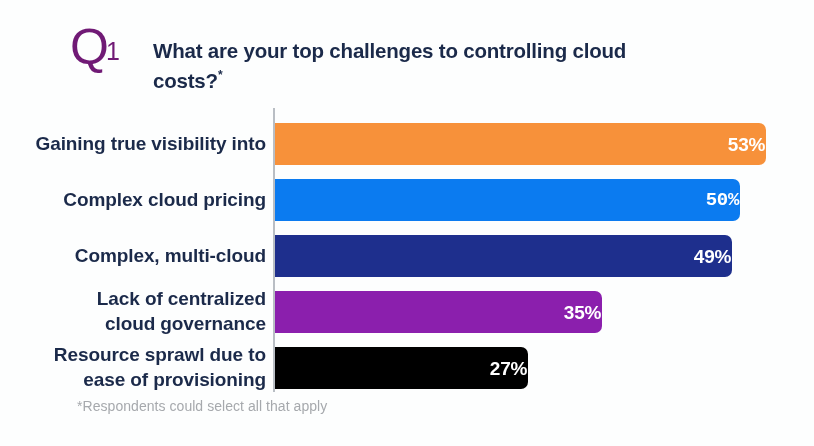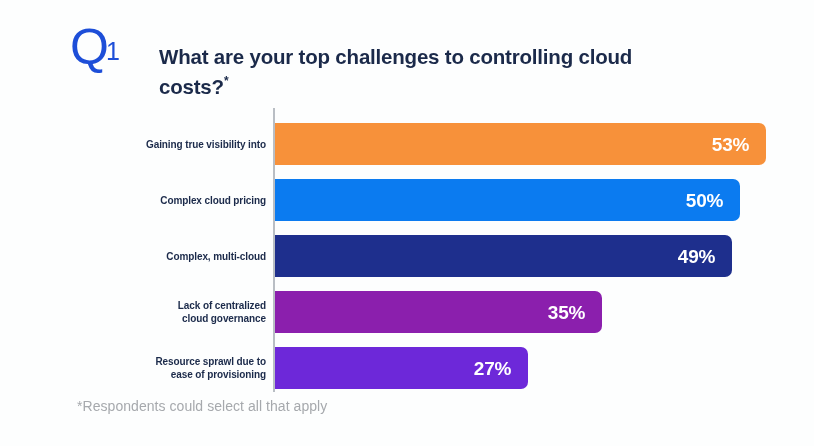--- a/index.html
+++ b/index.html
@@ -23,21 +23,21 @@
     top: 0;
     width: 814px;
     height: 100px;
     display: flex;
     align-items: flex-start;
   }
   #q-badge {
     position: absolute;
     left: 70px;
     top: 22px;
-    color: #1d4ed8;
+    color: #701a75;
     font-weight: 400;
     line-height: 1;
     letter-spacing: -1px;
     user-select: none;
   }
   #q-badge .q-letter {
     font-size: 50px;
     font-family: "Liberation Sans", sans-serif;
   }
   #q-badge .q-number {
@@ -52,21 +52,21 @@
     left: 143px;
     top: 26px;
     width: 520px;
   }
   #chart-title {
     font-size: 20.5px;
     font-weight: bold;
     color: #1b2a4a;
     line-height: 1.45;
     letter-spacing: -0.2px;
-    margin: 16px;
+    margin: 10px;
   }
   #chart-title .title-asterisk {
     font-size: 12px;
     vertical-align: super;
     position: relative;
     top: -1px;
     font-weight: bold;
   }
 
   
@@ -98,40 +98,40 @@
     width: 814px;
     height: 42px;
     display: flex;
     align-items: center;
   }
   .bar-label {
     position: absolute;
     left: 20px;
     width: 246px;
     text-align: right;
-    font-size: 10px;
+    font-size: 19px;
     font-weight: bold;
     color: #1b2a4a;
     line-height: 1.3;
     letter-spacing: -0.1px;
   }
   .bar-track {
     position: absolute;
     left: 275px;
     top: 0;
     height: 42px;
   }
   .bar-fill {
     height: 42px;
     border-radius: 0 7px 7px 0;
     display: flex;
     align-items: center;
     justify-content: flex-end;
     box-sizing: border-box;
-    padding-right: 17px;
+    padding-right: 1px;
   }
   .bar-value {
     color: #ffffff;
     font-size: 19px;
     font-weight: bold;
     letter-spacing: -0.3px;
     line-height: 1;
   }
 
   
@@ -167,21 +167,21 @@
           <div class="bar-fill" style="width: 491px; background: rgb(247, 145, 58);">
             <span class="bar-value">53%</span>
           </div>
         </div>
       </div>
       <div class="bar-row" style="top: 73px;">
         <div class="bar-label">
           <div>Complex cloud pricing</div>
         </div>
         <div class="bar-track">
-          <div class="bar-fill" style="width: 465px; background: rgb(11, 123, 240);">
+          <div class="bar-fill" style="width: 465px; background: rgb(11, 123, 240); font-family: Liberation Mono, monospace;">
             <span class="bar-value">50%</span>
           </div>
         </div>
       </div>
       <div class="bar-row" style="top: 129px;">
         <div class="bar-label">
           <div>Complex, multi-cloud</div>
         </div>
         <div class="bar-track">
           <div class="bar-fill" style="width: 457px; background: rgb(30, 47, 141);">
@@ -199,21 +199,21 @@
             <span class="bar-value">35%</span>
           </div>
         </div>
       </div>
       <div class="bar-row" style="top: 241px;">
         <div class="bar-label">
           <div>Resource sprawl due to</div>
           <div>ease of provisioning</div>
         </div>
         <div class="bar-track">
-          <div class="bar-fill" style="width: 253px; background: #6d28d9;">
+          <div class="bar-fill" style="width: 253px; background: #000000;">
             <span class="bar-value">27%</span>
           </div>
         </div>
       </div>
     </div>
 </div>
 
 <div id="footnote">*Respondents could select all that apply</div>
 
 </body></html>

